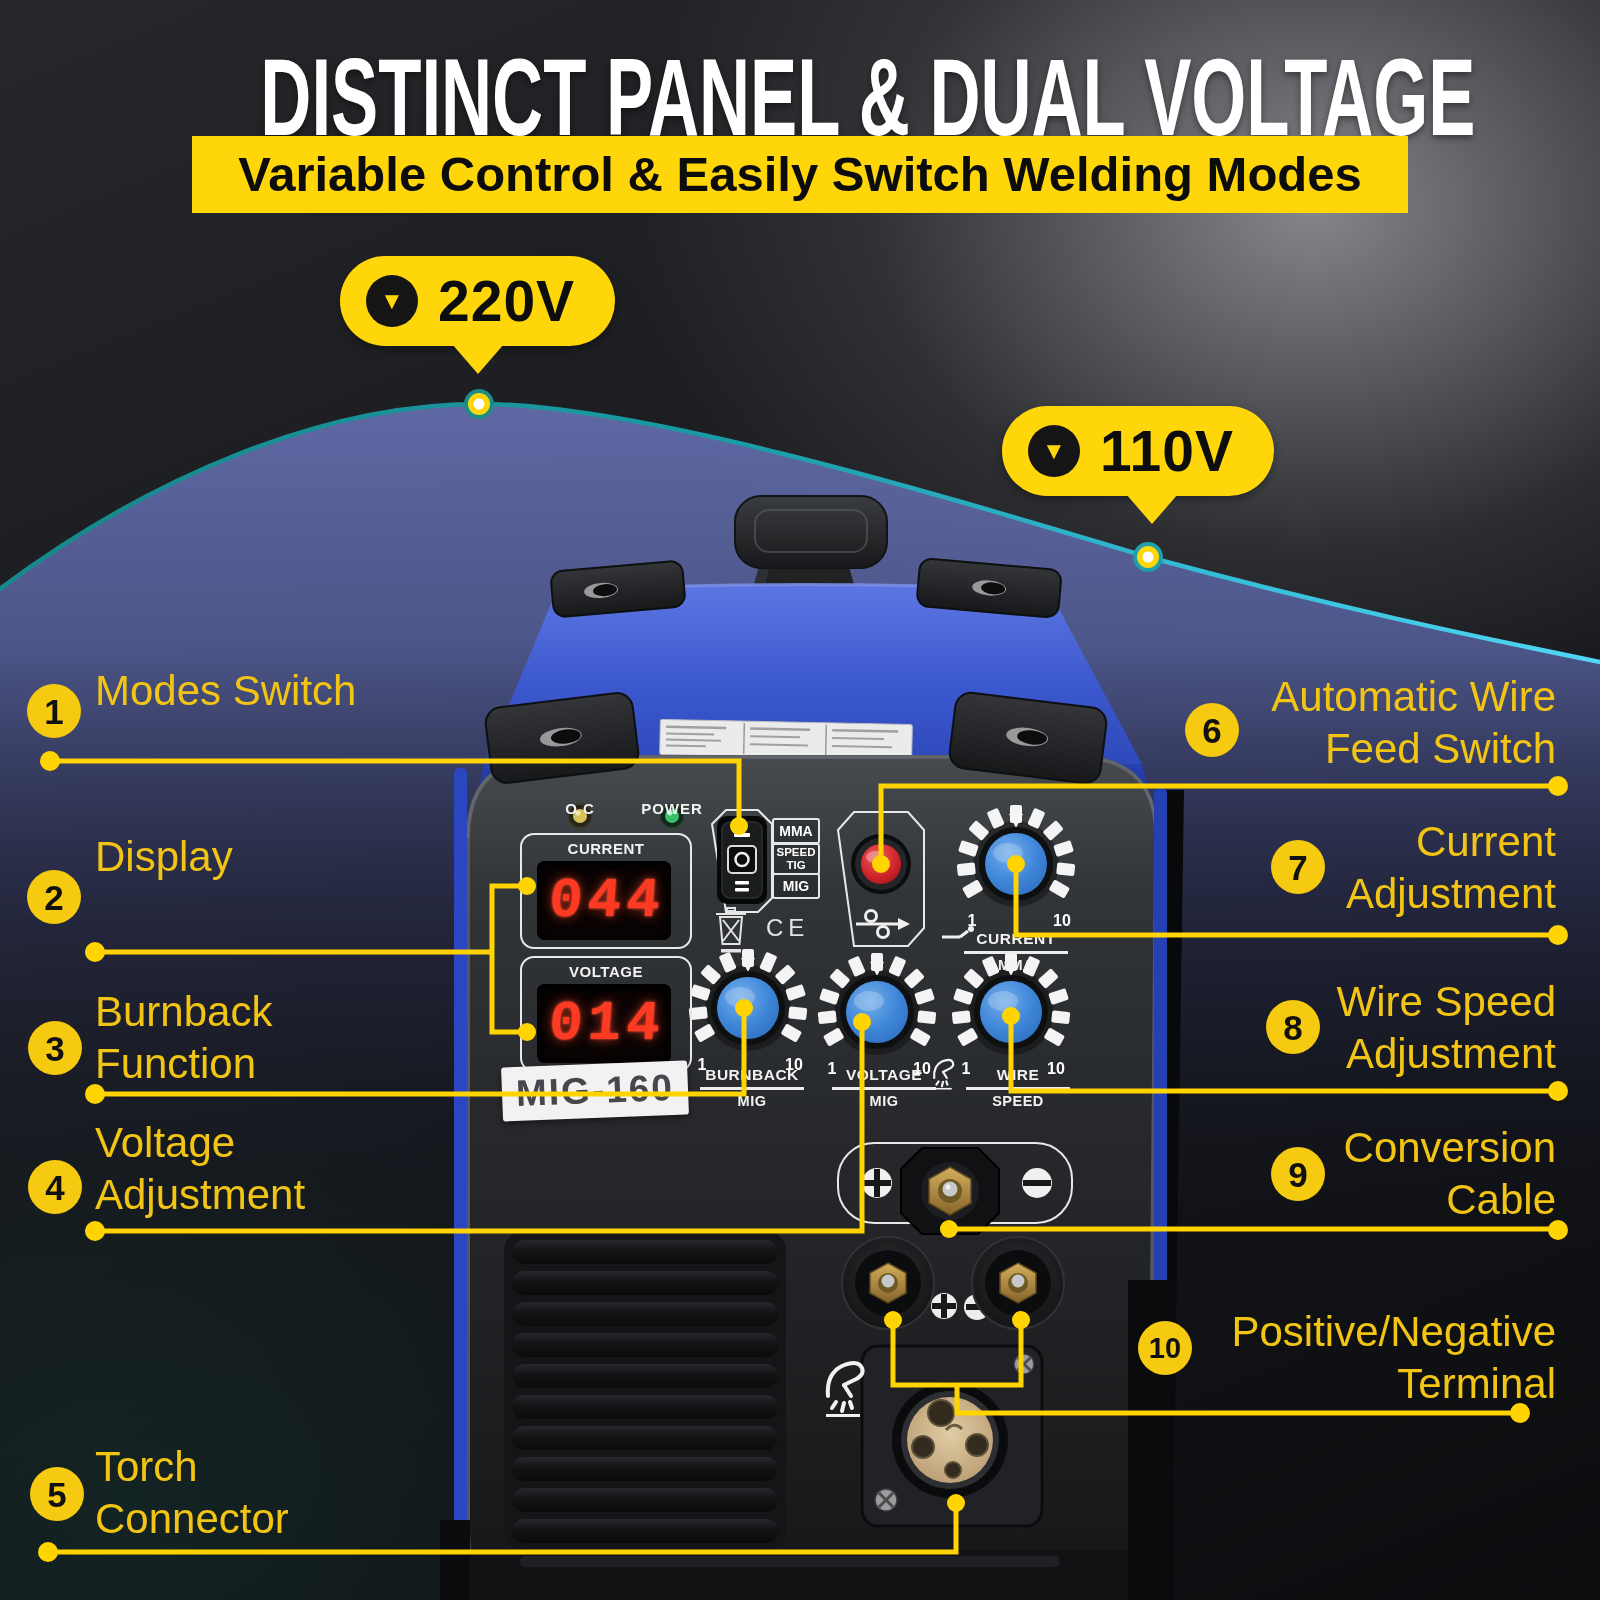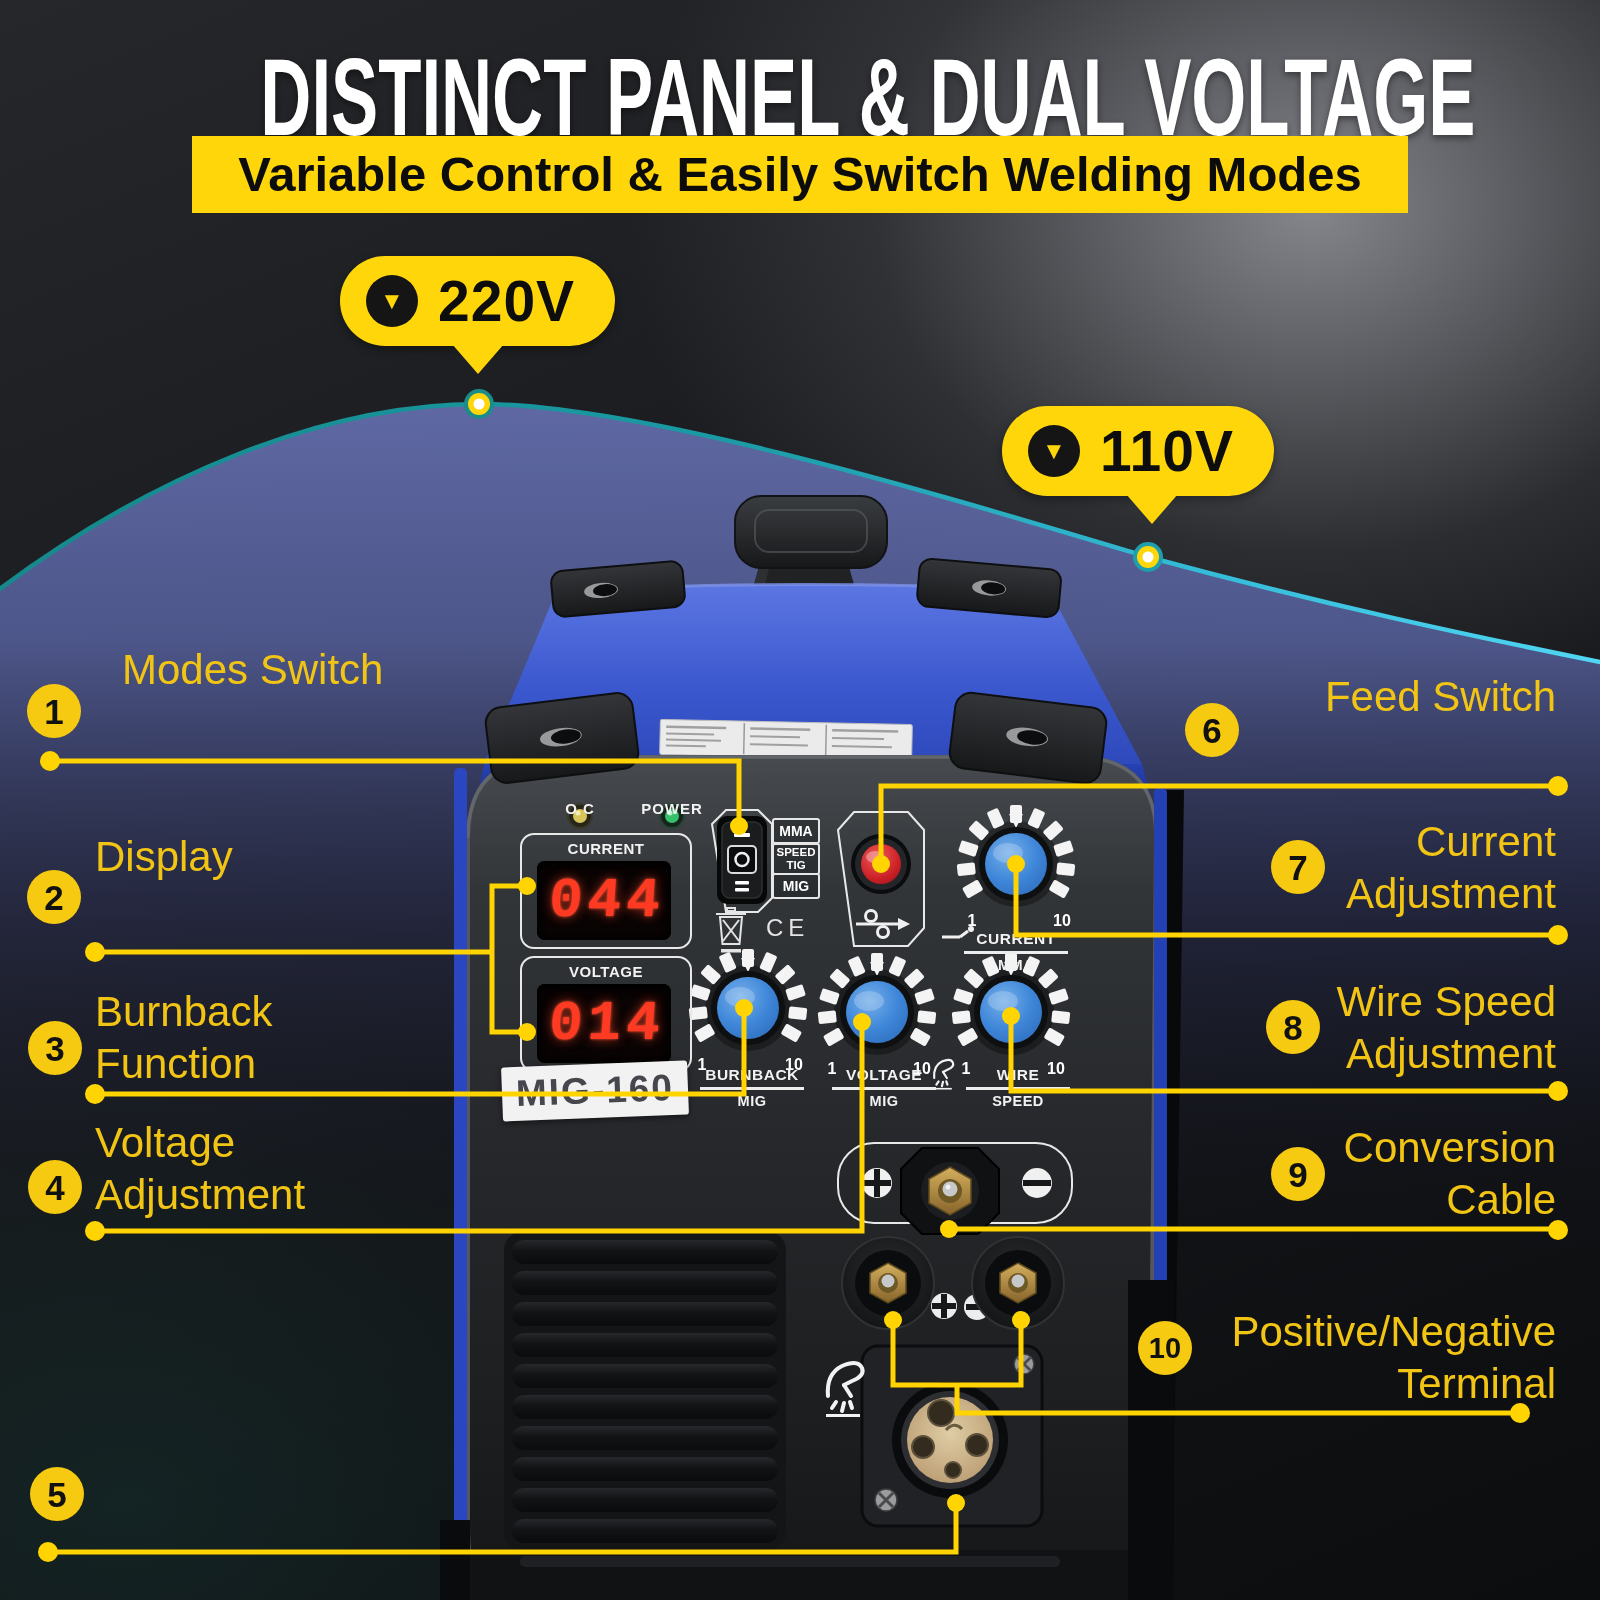--- a/index.html
+++ b/index.html
@@ -488,42 +488,47 @@
     <div class="btxt">220V</div>
     <div class="tail" style="left:112px;"></div>
   </div>
   <div class="abs badge" style="left:1002px;top:406px;">
     <div class="bico">▼</div>
     <div class="btxt">110V</div>
     <div class="tail" style="left:124px;"></div>
   </div>
 
   <div class="abs numcirc" style="left:27px;top:684px;">1</div>
-  <div class="abs ctext" style="left:95px;top:644px;margin-left:27px;">
+  <div class="abs ctext" style="left:95px;top:665px;">
     <span>Modes Switch</span>
       <span></span>
   </div>
   <div class="abs numcirc" style="left:27px;top:870px;">2</div>
   <div class="abs ctext" style="left:95px;top:831px;">
       <span>Display</span>
   </div>
   <div class="abs numcirc" style="left:28px;top:1021px;">3</div>
   <div class="abs ctext" style="left:95px;top:986px;">
     <span>Burnback</span>
       <span>Function</span>
   </div>
   <div class="abs numcirc" style="left:28px;top:1160px;">4</div>
   <div class="abs ctext" style="left:95px;top:1117px;">
     <span>Voltage</span>
       <span>Adjustment</span>
   </div>
   <div class="abs numcirc" style="left:30px;top:1467px;">5</div>
+  <div class="abs ctext" style="left:95px;top:1441px;">
+    <span>Torch</span>
+      <span>Connector</span>
+  </div>
 
   <div class="abs numcirc" style="left:1185px;top:703px;">6</div>
   <div class="abs ctext r" style="right:44px;top:671px;">
+    <span>Automatic Wire</span>
       <span>Feed Switch</span>
   </div>
   <div class="abs numcirc" style="left:1271px;top:840px;">7</div>
   <div class="abs ctext r" style="right:44px;top:816px;">
     <span>Current</span>
       <span>Adjustment</span>
   </div>
   <div class="abs numcirc" style="left:1266px;top:1000px;">8</div>
   <div class="abs ctext r" style="right:44px;top:976px;">
     <span>Wire Speed</span>

